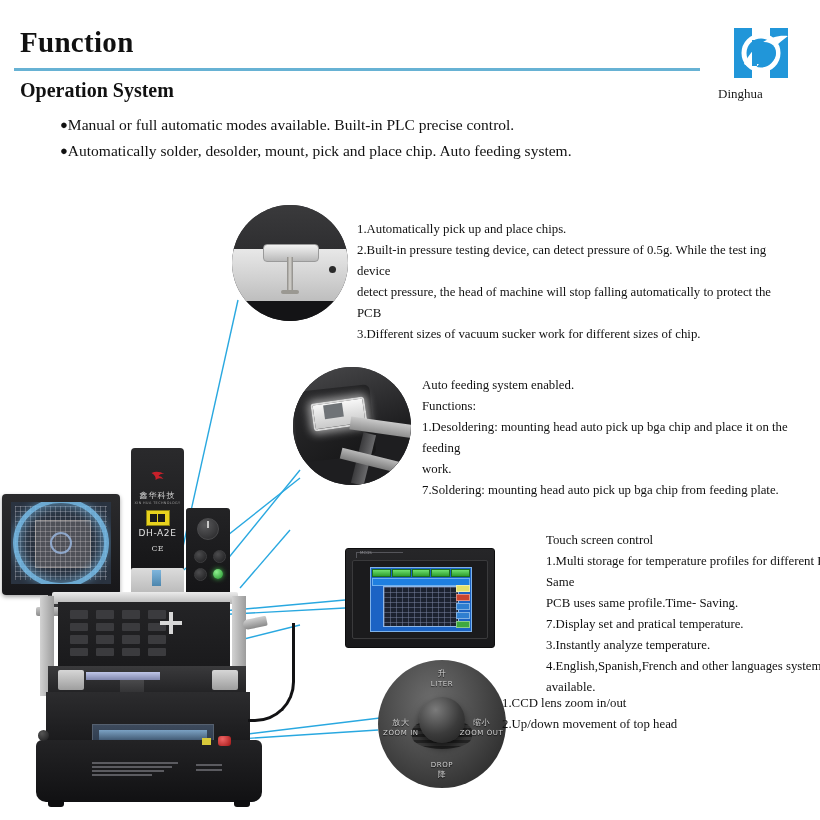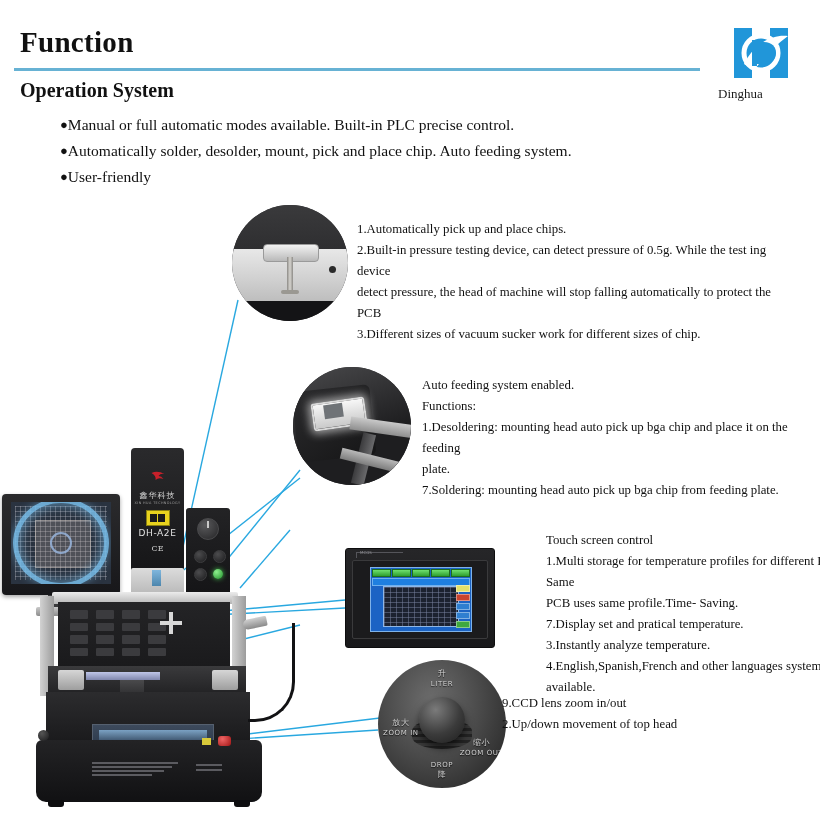--- a/index.html
+++ b/index.html
@@ -164,21 +164,21 @@
   }
   .js-lab {
     position:absolute; color:#d2d2d2; font-size:7px; letter-spacing:.6px;
     text-align:center; font-family:"DejaVu Sans", sans-serif; line-height:10px;
     text-shadow:0 1px 1px rgba(0,0,0,.8);
   }
   .js-cn { font-size:8px; }
   #js-up { left:50%; top:7%; transform:translateX(-50%); }
   #js-down { left:50%; bottom:6%; transform:translateX(-50%); }
   #js-left { left:4%; top:45%; }
-  #js-right { right:2%; top:45%;margin-top:20px; }
+  #js-right { right:2%; top:45%; }
 
   
   #photo-touch {
     position:absolute; left:345px; top:548px; width:148px; height:98px;
     background:linear-gradient(180deg,#262628,#19191b);
     border:1px solid #0d0d0e; border-radius:3px;
   }
   .ts-bezel {
     position:absolute; left:6px; top:11px; right:6px; bottom:8px;
     background:#1b1b1d; border:1px solid #3a3a3c; border-radius:2px;
@@ -439,23 +439,20 @@
   </div>
   <div class="logo-caption">Dinghua</div>
 </div>
 
 <div id="bullets">
   <div class="bullet-row">
     <span class="bullet-dot">●</span><span>Manual or full automatic modes available.  Built-in PLC precise control.</span>
   </div>
   <div class="bullet-row">
     <span class="bullet-dot">●</span><span>Automatically solder, desolder, mount, pick and place chip.  Auto feeding system.</span>
-  </div>
-  <div class="bullet-row">
-    <span class="bullet-dot">●</span><span>User-friendly</span>
   </div>
 </div>
 
 <svg id="connectors" viewBox="0 0 820 820">
   <line x1="238" y1="300" x2="172" y2="596" stroke="#29a8e0" stroke-width="1.4"></line>
   <line x1="300" y1="470" x2="178" y2="620" stroke="#29a8e0" stroke-width="1.4"></line>
   <line x1="300" y1="478" x2="128" y2="614" stroke="#29a8e0" stroke-width="1.4"></line>
   <line x1="345" y1="600" x2="178" y2="615" stroke="#29a8e0" stroke-width="1.4"></line>
   <line x1="345" y1="608" x2="120" y2="620" stroke="#29a8e0" stroke-width="1.4"></line>
   <line x1="380" y1="718" x2="182" y2="742" stroke="#29a8e0" stroke-width="1.4"></line>
@@ -632,29 +629,29 @@
   <p>1.Automatically pick up and place chips.</p>
   <p>2.Built-in pressure testing device, can detect pressure of 0.5g. While the test ing device</p>
   <p>detect pressure, the head of machine will stop falling automatically to protect the PCB</p>
   <p>3.Different sizes of vacuum sucker work for different sizes of chip.</p>
 </div>
 
 <div class="callout-text" id="text-feeding">
   <p>Auto feeding system enabled.</p>
   <p>Functions:</p>
   <p>1.Desoldering: mounting head auto pick up bga chip and place it on the feeding</p>
-  <p>plate.</p>
+  <p>work.</p>
   <p>7.Soldering: mounting head auto pick up bga chip from feeding plate.</p>
 </div>
 
 <div class="callout-text" id="text-touch">
   <p>Touch screen control</p>
   <p>1.Multi storage for temperature profiles for different PCB. Same</p>
   <p>PCB uses same profile.Time- Saving.</p>
   <p>7.Display set and pratical temperature.</p>
   <p>3.Instantly analyze temperature.</p>
   <p>4.English,Spanish,French and other languages systems are available.</p>
 </div>
 
 <div class="callout-text" id="text-joystick">
-  <p>9.CCD lens zoom in/out</p>
+  <p>1.CCD lens zoom in/out</p>
   <p>2.Up/down movement of top head</p>
 </div>
 
 </body></html>

